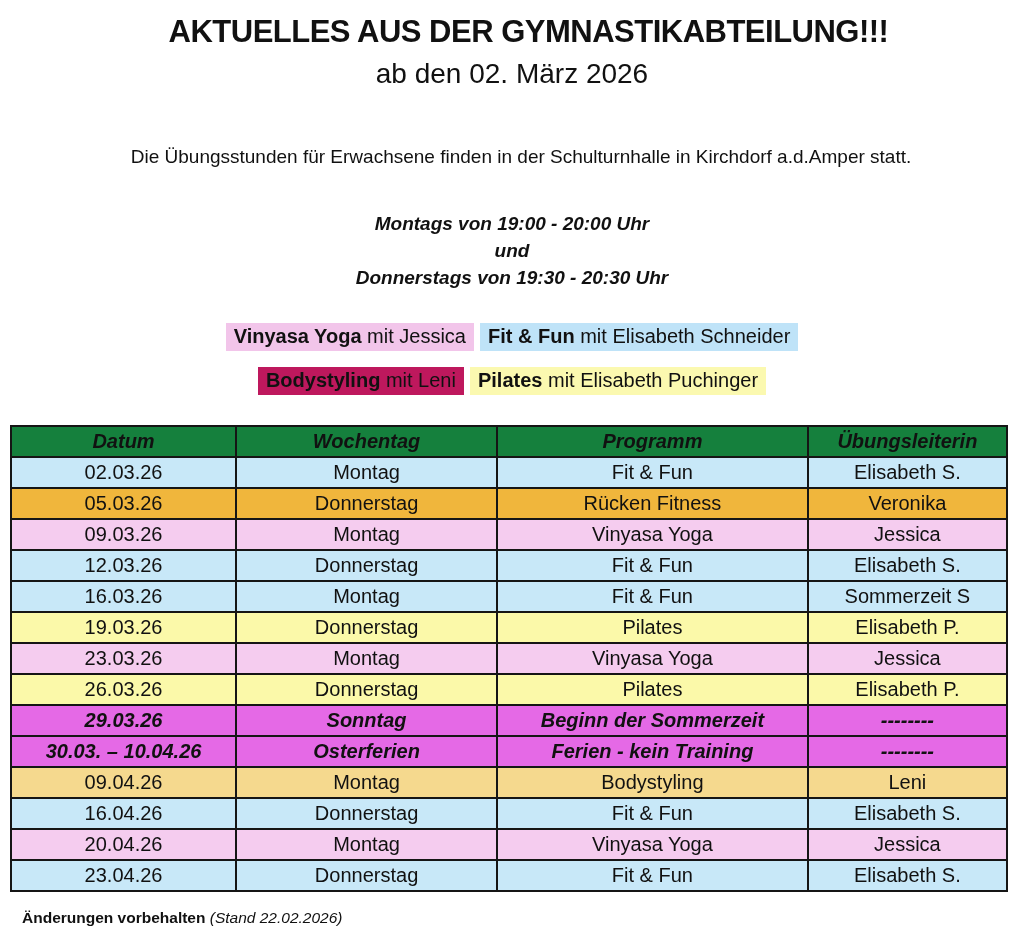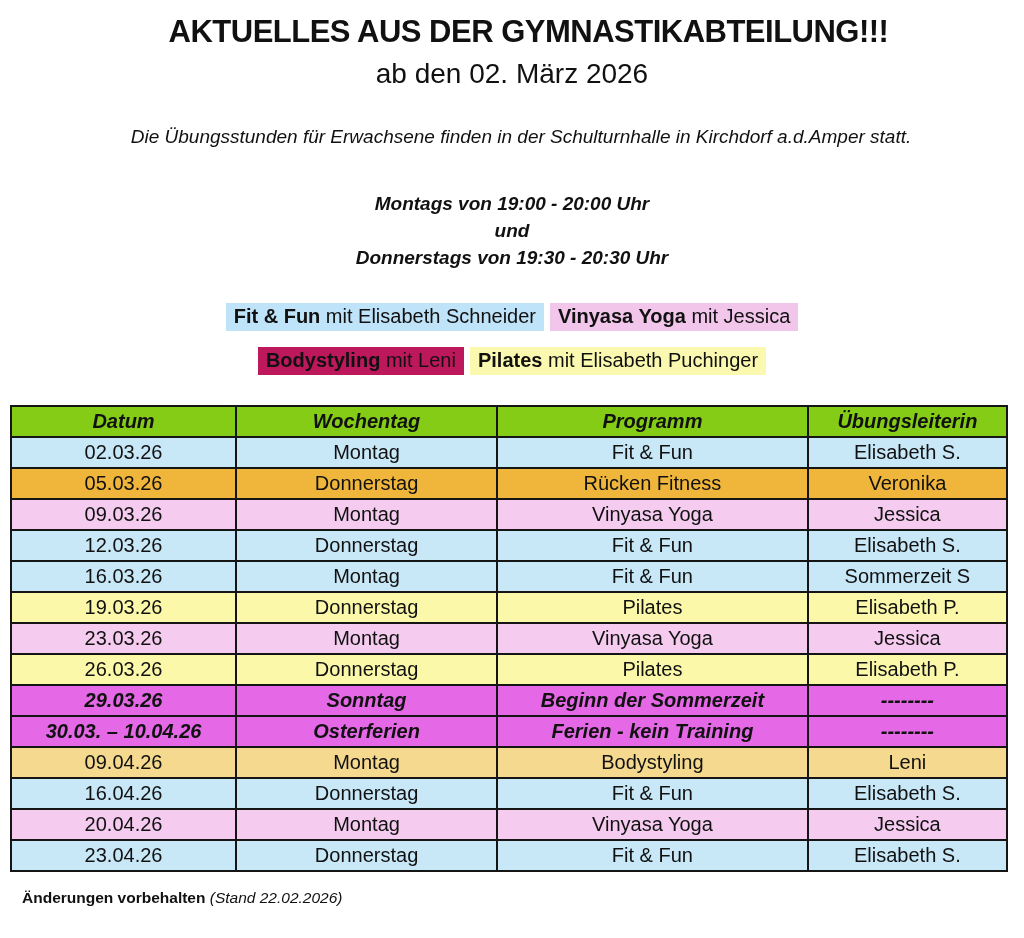--- a/index.html
+++ b/index.html
@@ -28,23 +28,22 @@
   }
   .subtitle {
     text-align: center;
     font-size: 28px;
     font-weight: 500;
     margin-top: 8px;
     font-stretch: condensed;
   }
   .location-note {
     text-align: center;
-    font-style: italic;
     font-size: 19px;
-    margin-top: 36px;
+    margin-top: 56px;
     font-stretch: condensed;
     padding-left: 18px;
   }
   .schedule {
     text-align: center;
     margin-top: 42px;
     font-size: 19px;
     font-weight: bold;
     font-style: italic;
     line-height: 27px;
@@ -117,38 +116,38 @@
   <div class="location-note">Die Übungsstunden für Erwachsene finden in der Schulturnhalle in Kirchdorf a.d.Amper statt.</div>
 
   <div class="schedule">
     <div>Montags von 19:00 - 20:00 Uhr</div>
     <div>und</div>
     <div>Donnerstags von 19:30 - 20:30 Uhr</div>
   </div>
 
   <div class="tags">
     <div class="tag-row">
+      <span class="tag" style="background-color: rgb(242, 197, 234);"><b>Vinyasa Yoga</b><span> mit Jessica</span></span>
       <span class="tag" style="background-color: rgb(191, 227, 248);"><b>Fit &amp; Fun</b><span> mit Elisabeth Schneider</span></span>
-      <span class="tag" style="background-color: rgb(242, 197, 234);"><b>Vinyasa Yoga</b><span> mit Jessica</span></span>
     </div>
     <div class="tag-row">
       <span class="tag" style="background-color: #be185d;"><b>Bodystyling</b><span> mit Leni</span></span>
       <span class="tag" style="background-color: rgb(251, 249, 176);"><b>Pilates</b><span> mit Elisabeth Puchinger</span></span>
     </div>
   </div>
 
   <table class="schedule-table">
     <colgroup>
       <col class="c-datum">
         <col class="c-tag">
         <col class="c-prog">
         <col class="c-leit">
     </colgroup>
     <thead>
-      <tr style="background-color: #84cc16; border-radius: 7px;">
+      <tr style="background-color: #15803d; border-radius: 7px;">
         <th>Datum</th>
         <th>Wochentag</th>
         <th>Programm</th>
         <th>Übungsleiterin</th>
       </tr>
     </thead>
     <tbody>
         <tr style="background-color: rgb(200, 232, 248); padding-left: 48px;">
           <td>02.03.26</td>
           <td>Montag</td>

